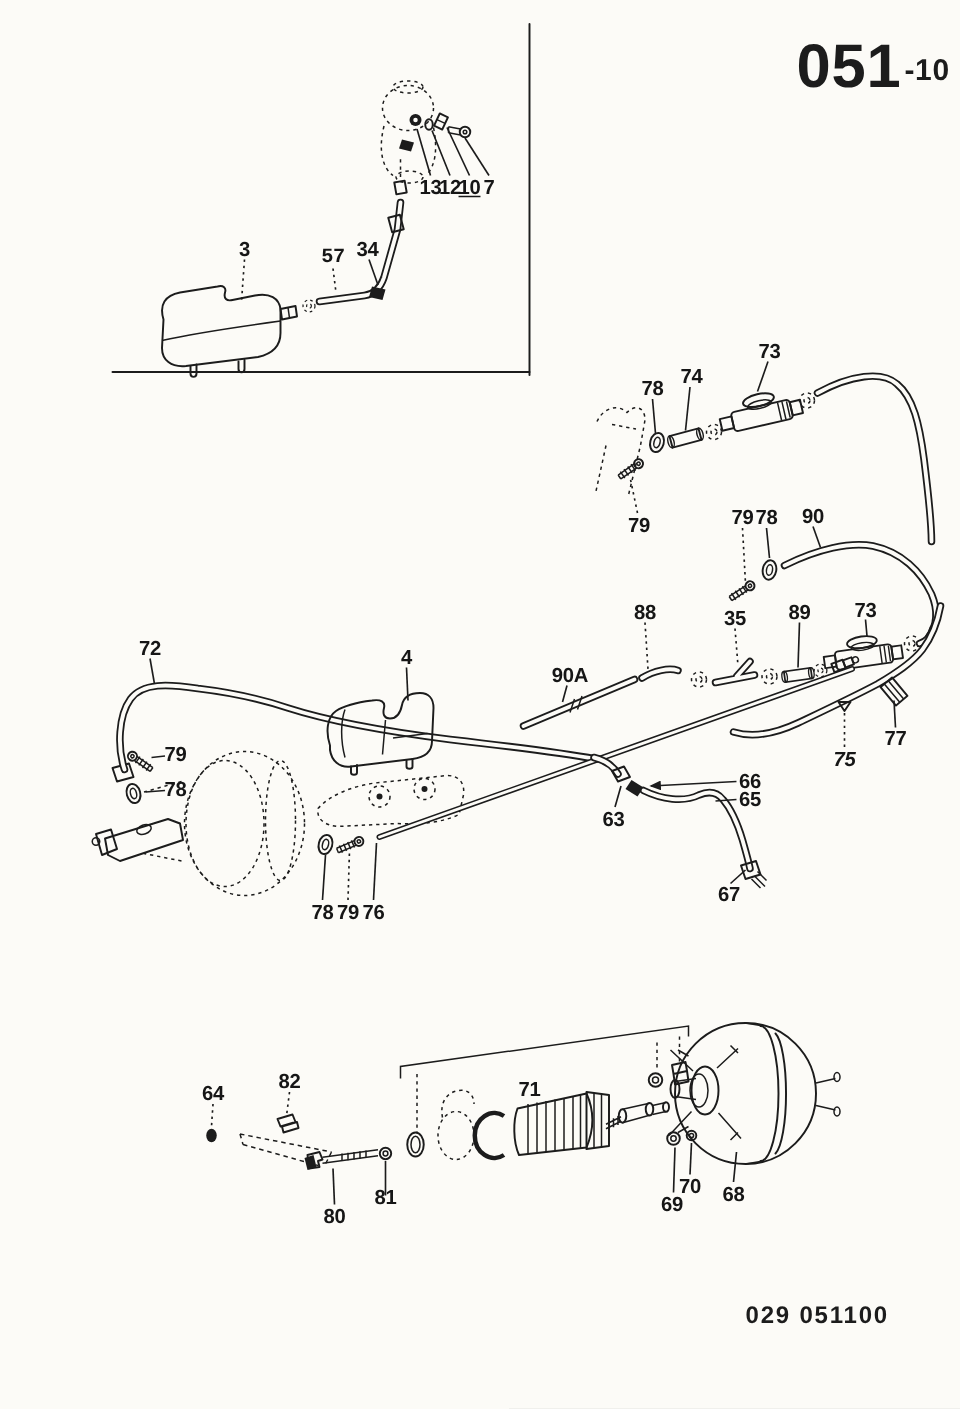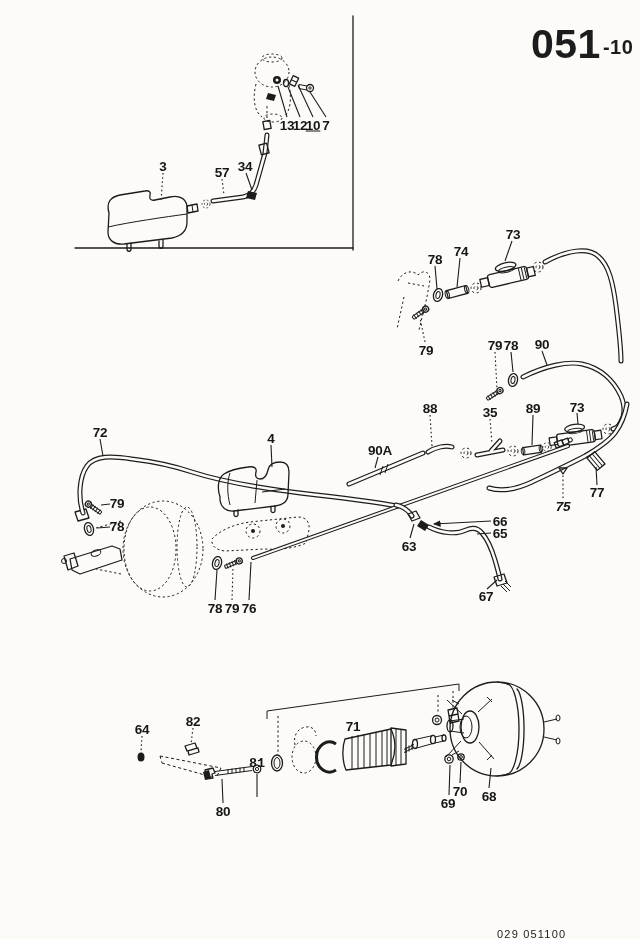--- a/index.html
+++ b/index.html
@@ -21,21 +21,21 @@
   .leader{stroke:#1c1c1c;stroke-width:1.1;fill:none;}
   .leader.dashed{stroke-dasharray:1.6,2.6;}
   .plabel{
     position:absolute;transform:translate(-50%,-50%);
     font-weight:bold;font-size:13.5px;line-height:13px;white-space:nowrap;
     color:#161616;letter-spacing:-0.2px;
   }
   .pagecode{position:absolute;left:531px;top:24px;display:flex;align-items:flex-start;}
   .pagecode .main{font-weight:bold;font-size:41px;line-height:40px;letter-spacing:0.5px;}
   .pagecode .sub{font-weight:bold;font-size:20px;line-height:20px;margin-top:13px;margin-left:2px;letter-spacing:0.5px;}
-  .footcode{position:absolute;left:497px;top:928px;font-weight:normal;font-size:11px;letter-spacing:1.2px;}
+  .footcode{position:absolute;left:497px;top:869px;font-weight:bold;font-size:16px;letter-spacing:1.2px;}
 </style>
 </head>
 <body>
 
 <div class="canvas">
 
   <svg width="640" height="939" viewBox="0 0 640 939">
 
     <defs>
       <g id="grommet">
@@ -337,21 +337,21 @@
       <polyline points="193,728 191,744" class="leader dashed"></polyline>
       <polyline points="223,803 222,779" class="leader"></polyline>
       <polyline points="257,797 257,774" class="leader"></polyline>
       <polyline points="449,795 450,765" class="leader"></polyline>
       <polyline points="460,783 461,762" class="leader"></polyline>
       <polyline points="489,788 491,768" class="leader"></polyline>
     </svg>
 
   <div id="labels">
       <div class="plabel" style="left: 163px; top: 166px;">3</div>
-      <div class="plabel" style="left: 222px; top: 172px;">57</div>
+      <div class="plabel" style="left: 222px; top: 172px; font-family: Liberation Mono, monospace;">57</div>
       <div class="plabel" style="left: 245px; top: 166px;">34</div>
       <div class="plabel" style="left: 287px; top: 125px;">13</div>
       <div class="plabel" style="left: 300px; top: 125px;">12</div>
       <div class="plabel" style="left: 313px; top: 125px; text-decoration: underline;">10</div>
       <div class="plabel" style="left: 326px; top: 125px;">7</div>
       <div class="plabel" style="left: 435px; top: 259px;">78</div>
       <div class="plabel" style="left: 461px; top: 251px;">74</div>
       <div class="plabel" style="left: 513px; top: 234px;">73</div>
       <div class="plabel" style="left: 426px; top: 350px;">79</div>
       <div class="plabel" style="left: 495px; top: 345px;">79</div>
@@ -372,21 +372,21 @@
       <div class="plabel" style="left: 500px; top: 533px;">65</div>
       <div class="plabel" style="left: 409px; top: 546px;">63</div>
       <div class="plabel" style="left: 486px; top: 596px;">67</div>
       <div class="plabel" style="left: 215px; top: 608px;">78</div>
       <div class="plabel" style="left: 232px; top: 608px;">79</div>
       <div class="plabel" style="left: 249px; top: 608px;">76</div>
       <div class="plabel" style="left: 353px; top: 692px; margin-top: 34px;">71</div>
       <div class="plabel" style="left: 142px; top: 729px;">64</div>
       <div class="plabel" style="left: 193px; top: 721px;">82</div>
       <div class="plabel" style="left: 223px; top: 811px;">80</div>
-      <div class="plabel" style="left: 257px; top: 763px; font-family: Liberation Mono, monospace;">81</div>
+      <div class="plabel" style="left: 257px; top: 798px;">81</div>
       <div class="plabel" style="left: 448px; top: 803px;">69</div>
       <div class="plabel" style="left: 460px; top: 791px;">70</div>
       <div class="plabel" style="left: 489px; top: 796px;">68</div>
     </div>
 
   <div class="pagecode">
     <span class="main">051</span>
       <span class="sub">-10</span>
   </div>
 

